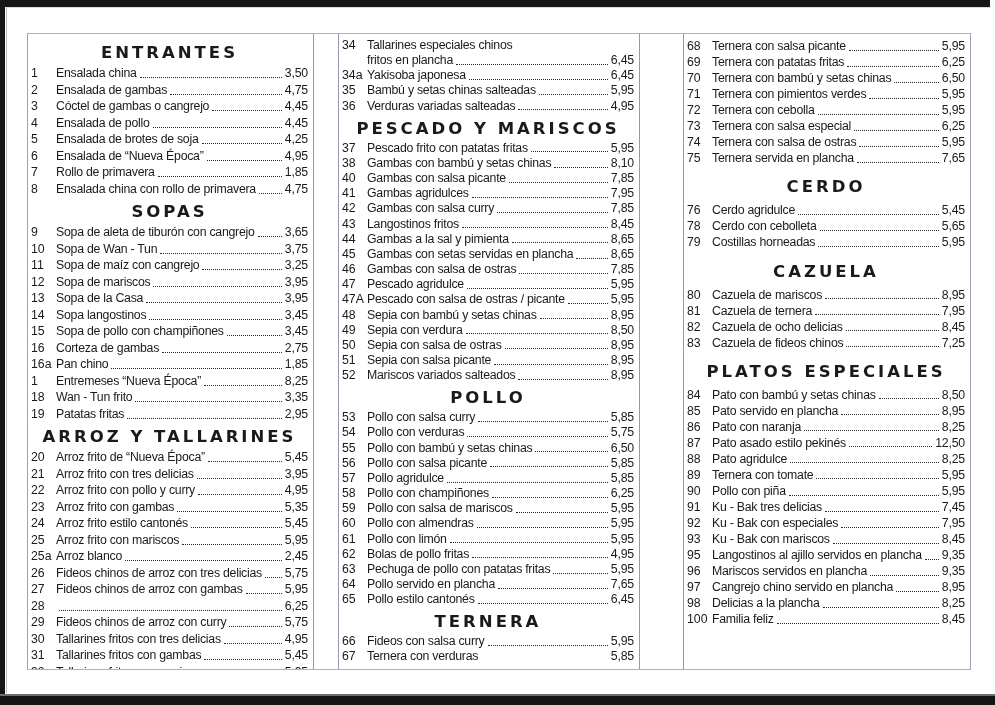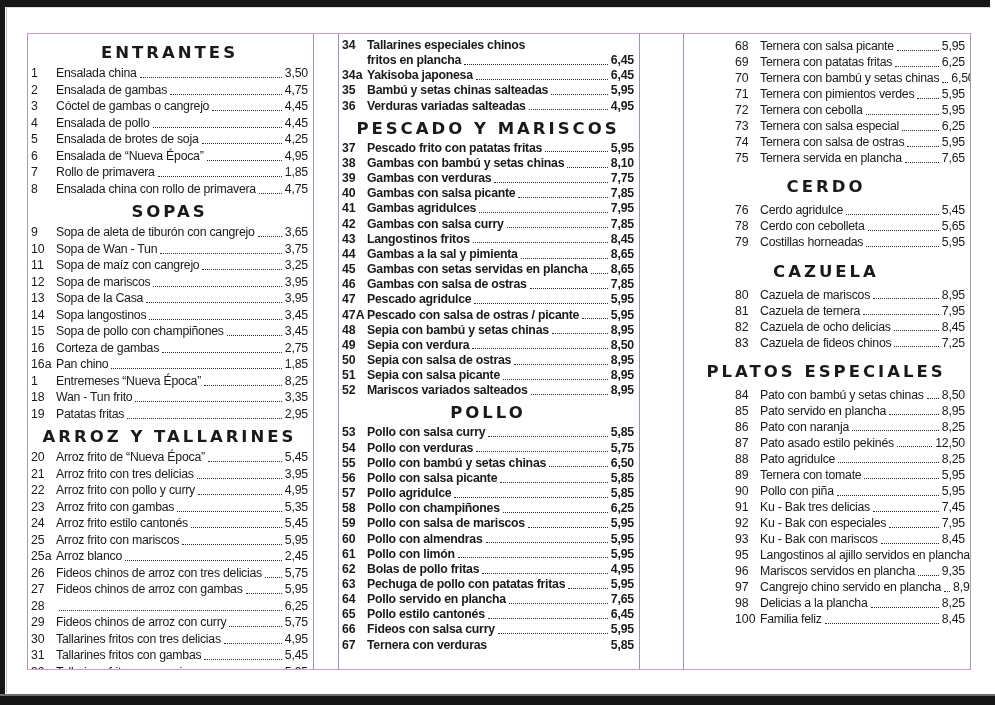--- a/index.html
+++ b/index.html
@@ -24,22 +24,22 @@
   .gap { flex:none; border-left:1px solid #9595b5; border-right:1px solid #9595b5; }
   .gap-1 { width:26px; }
   .gap-2 { width:45px; }
 
   .heading { font-family:"DejaVu Sans", sans-serif; font-weight:bold; text-align:center;
              font-size:16.5px; letter-spacing:3px; margin:5px 0 3px 0; white-space:nowrap; }
   .col-2 .heading { margin:11px 0 6px 0; }
 
   .row { display:flex; align-items:flex-end; font-size:12.3px; white-space:nowrap; }
   .col-0 .row { line-height:16.5px; }
-  .col-1 .row { line-height:15.15px;font-weight:bold; }
-  .col-2 .row { line-height:16.05px;margin-left:48px; }
+  .col-1 .row { line-height:15.15px; }
+  .col-2 .row { line-height:16.05px; }
   .num  { flex:none; width:25px; }
   .name { flex:none; letter-spacing:-0.25px; }
   .dots { flex:1 1 6px; min-width:6px; border-bottom:1.5px dotted #2a2a2a; margin:0 3px 3.5px 3px; }
   .price{ flex:none; margin-left:auto; letter-spacing:-0.2px; }
 </style>
 </head>
 <body>
 
 <div class="page">
   <div class="page-edge"></div>
@@ -291,26 +291,20 @@
           <span class="dots"></span>
           <span class="price">5,95</span>
         </div>
         <div class="row">
           <span class="num">38</span>
           <span class="name">Gambas con bambú y setas chinas</span>
           <span class="dots"></span>
           <span class="price">8,10</span>
         </div>
         <div class="row">
-          <span class="num">39</span>
-          <span class="name">Gambas con verduras</span>
-          <span class="dots"></span>
-          <span class="price">7,75</span>
-        </div>
-        <div class="row">
           <span class="num">40</span>
           <span class="name">Gambas con salsa picante</span>
           <span class="dots"></span>
           <span class="price">7,85</span>
         </div>
         <div class="row">
           <span class="num">41</span>
           <span class="name">Gambas agridulces</span>
           <span class="dots"></span>
           <span class="price">7,95</span>
@@ -459,20 +453,21 @@
           <span class="name">Pollo servido en plancha</span>
           <span class="dots"></span>
           <span class="price">7,65</span>
         </div>
         <div class="row">
           <span class="num">65</span>
           <span class="name">Pollo estilo cantonés</span>
           <span class="dots"></span>
           <span class="price">6,45</span>
         </div>
+        <div class="heading">TERNERA</div>
         <div class="row">
           <span class="num">66</span>
           <span class="name">Fideos con salsa curry</span>
           <span class="dots"></span>
           <span class="price">5,95</span>
         </div>
         <div class="row">
           <span class="num">67</span>
           <span class="name">Ternera con verduras</span>
           <span class="price">5,85</span>

